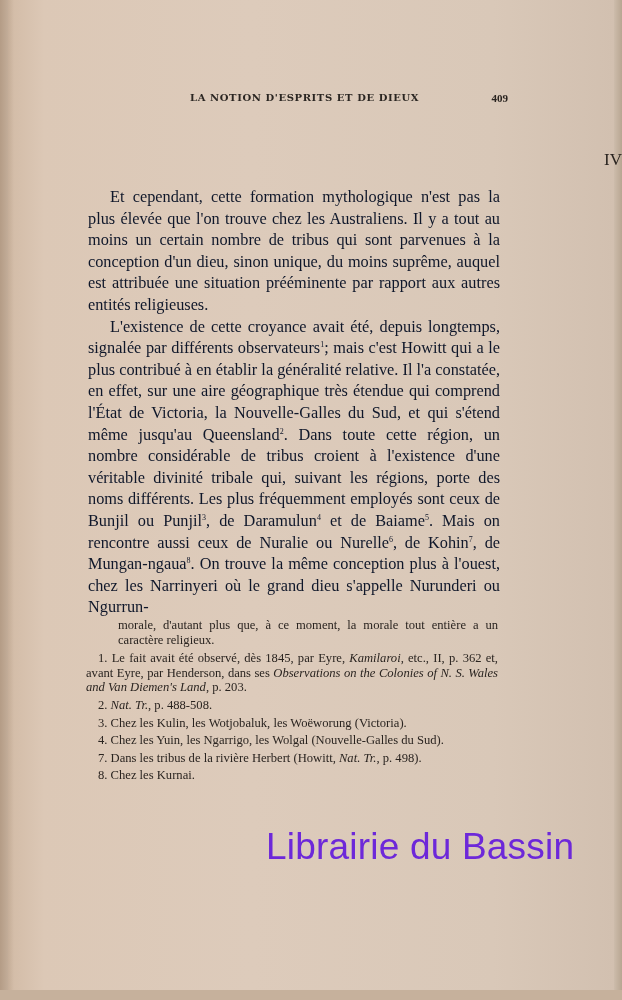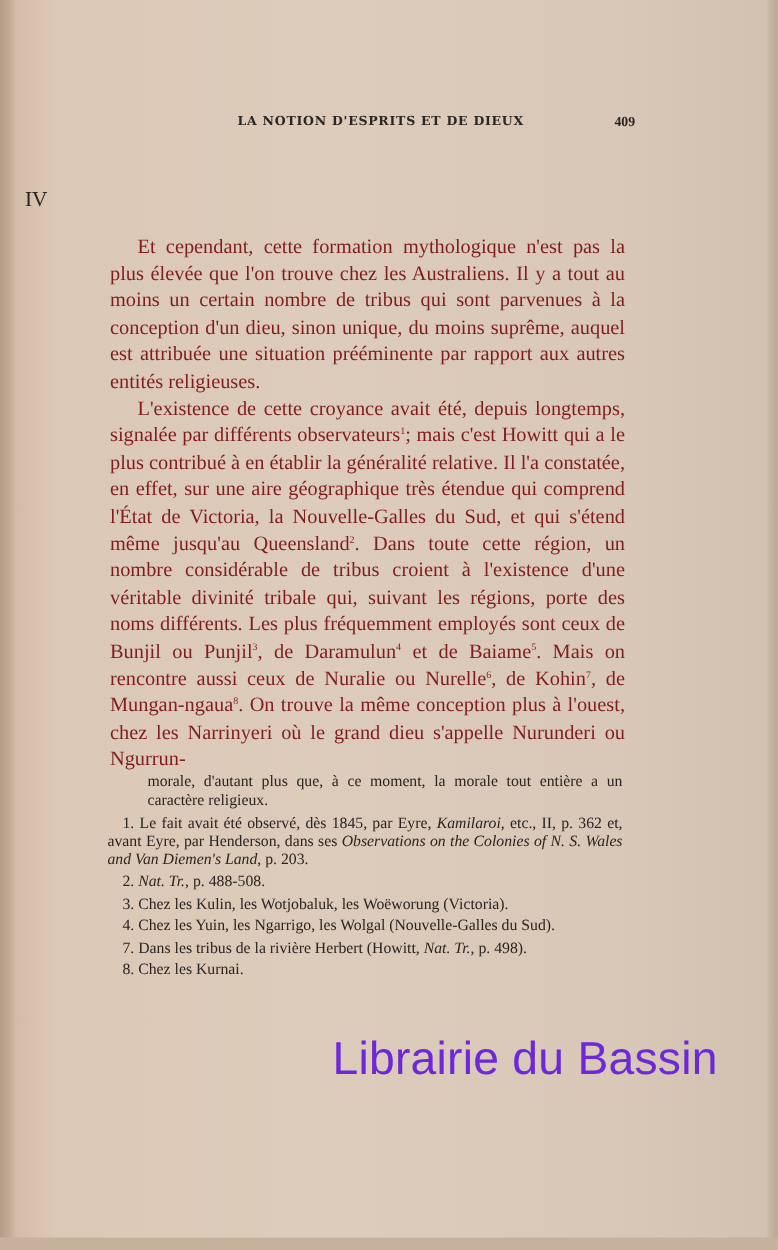--- a/index.html
+++ b/index.html
@@ -28,27 +28,27 @@
   .running-head {
     position: absolute; top: 92px; left: 190px; width: 318px;
     display: flex; justify-content: space-between; align-items: flex-start;
   }
   .running-title {
     font-family: "DejaVu Serif", serif; font-size: 10px; letter-spacing: 0.6px;
     font-variant: small-caps; text-transform: uppercase; font-weight: bold; color: #2b2622;
   }
   .page-number { font-family: "Liberation Serif", serif; font-weight: bold; font-size: 11px; }
   .section-number {
-    position: absolute; top: 150px; left: 0; width: 622px; text-align: left;
+    position: absolute; top: 150px; left: 0; width: 622px; text-align: right;
     font-family: "Liberation Serif", serif; font-size: 17px; padding-left: 20px; box-sizing: border-box;
   }
   .body-text {
     position: absolute; top: 186px; left: 88px; width: 412px;
     font-family: "Liberation Serif", serif; font-size: 16.3px; line-height: 21.6px;
-    text-align: justify; color: #7f1d1d;
+    text-align: justify; color: #0f172a;
   }
   .body-text p { margin: 0; text-indent: 22px; }
   sup { font-size: 8px; vertical-align: 6px; line-height: 0; }
   .footnotes {
     position: absolute; top: 618px; left: 86px; width: 412px;
     font-family: "Liberation Serif", serif; font-size: 12.6px; line-height: 14.6px;
     text-align: justify; color: #2a2420;
   }
   .footnotes p { margin: 0 0 3px 0; }
   .footnotes .fn { text-indent: 12px; }

